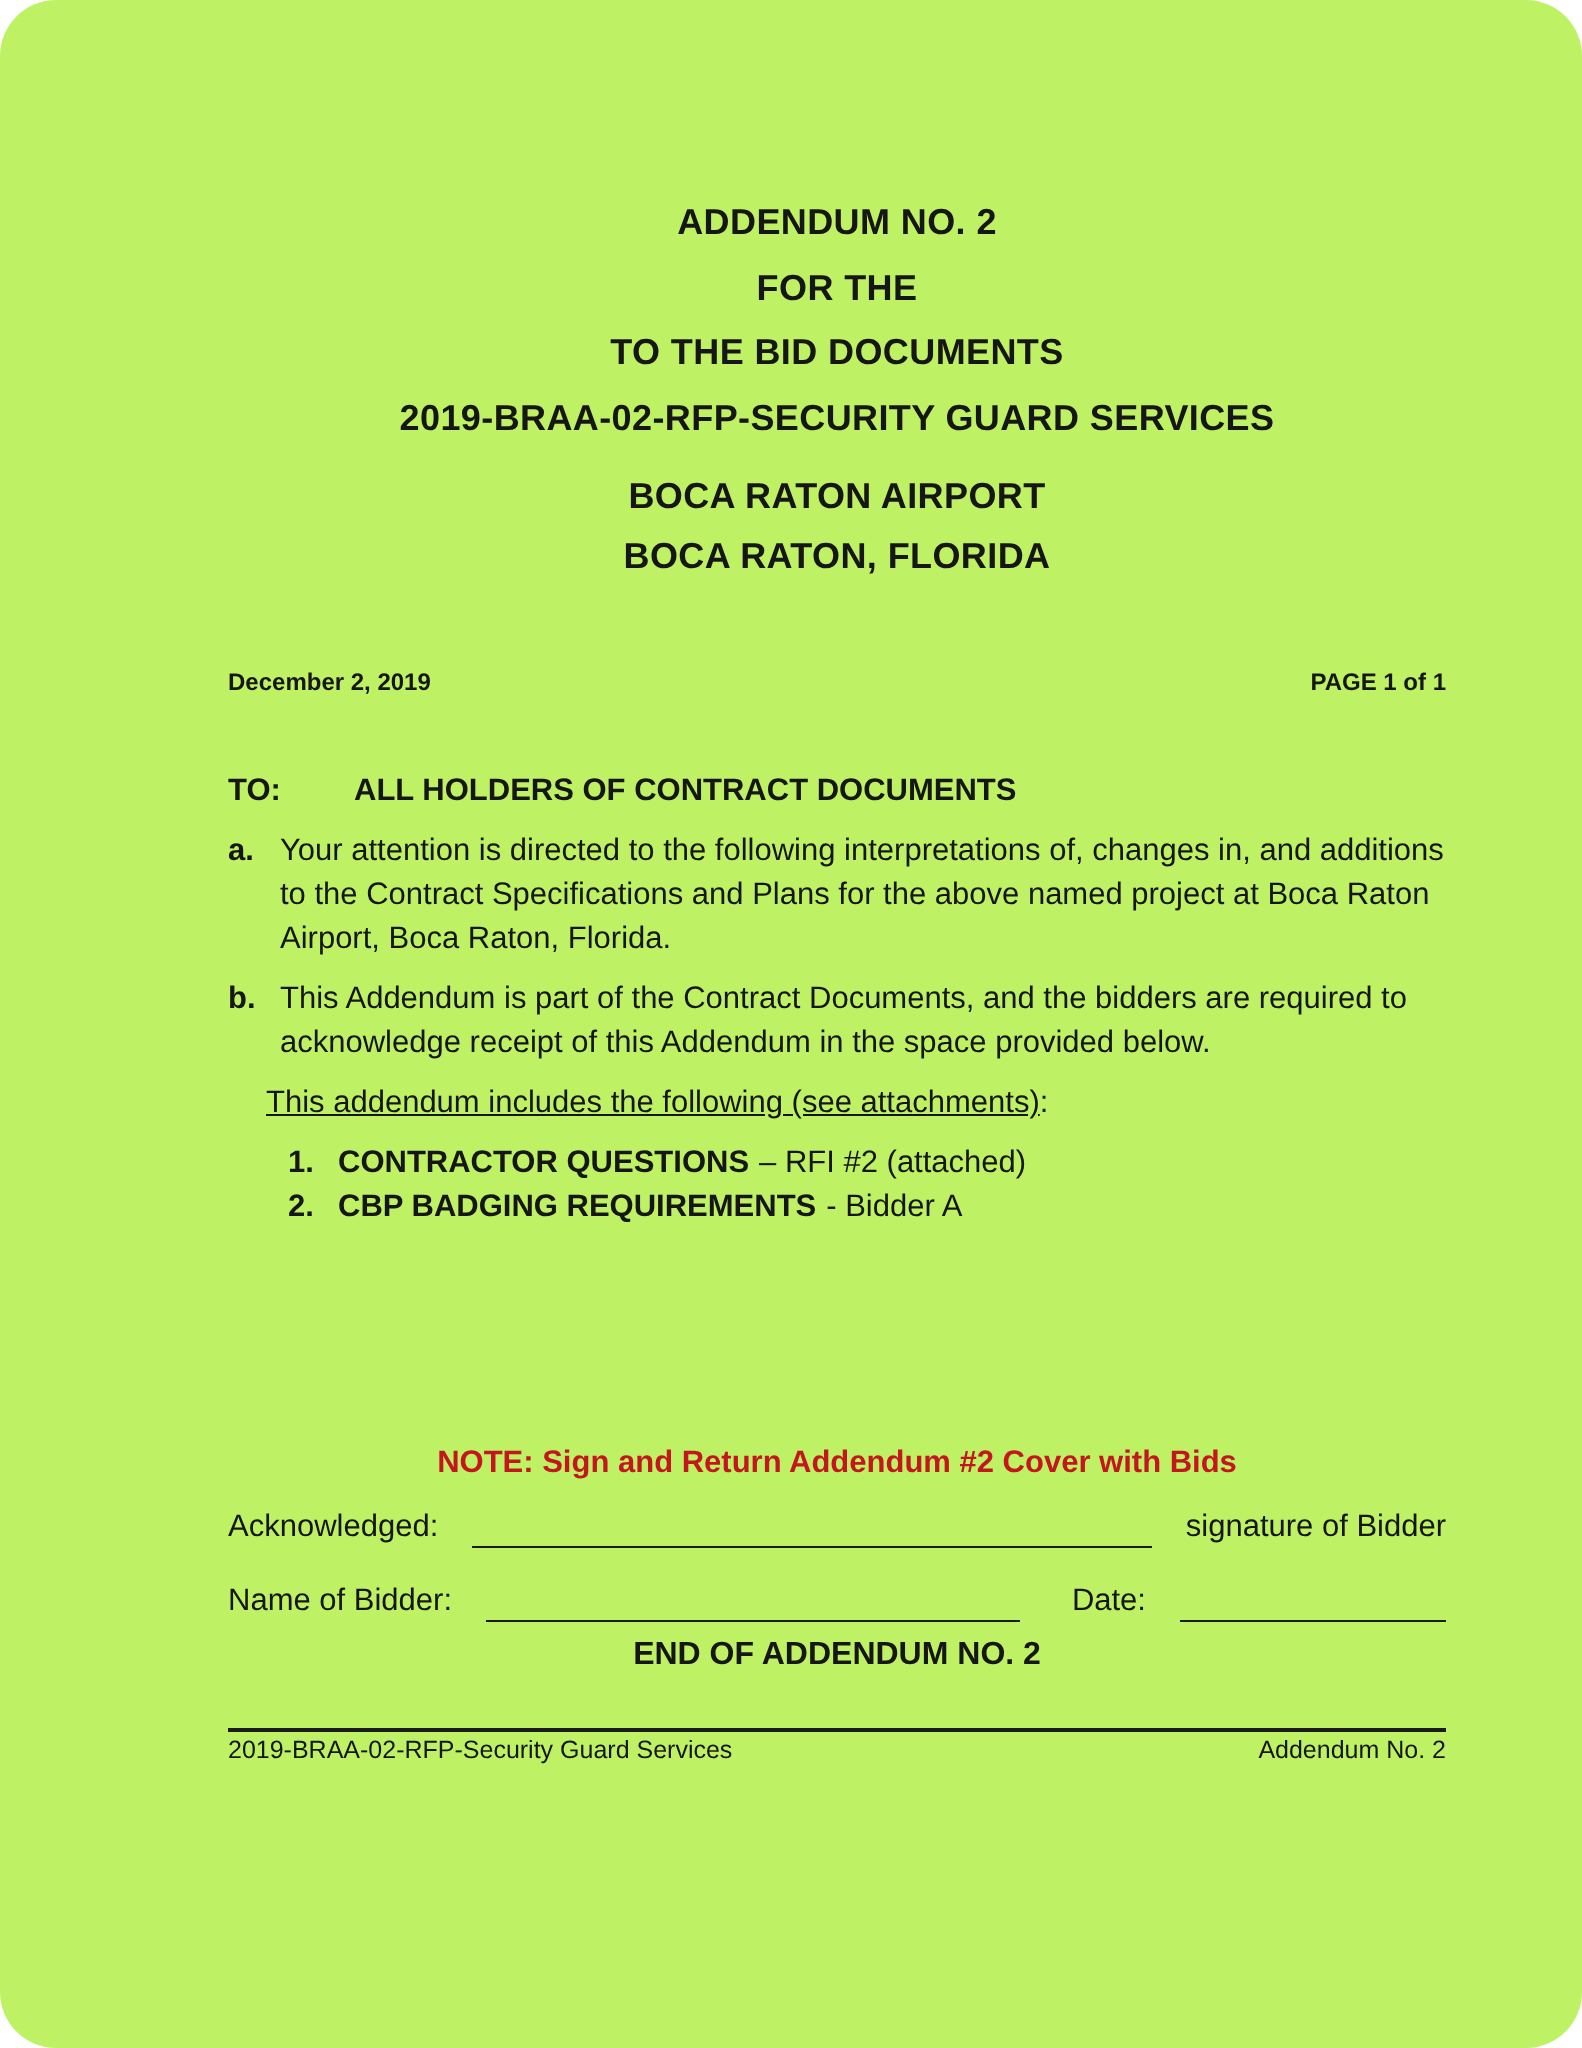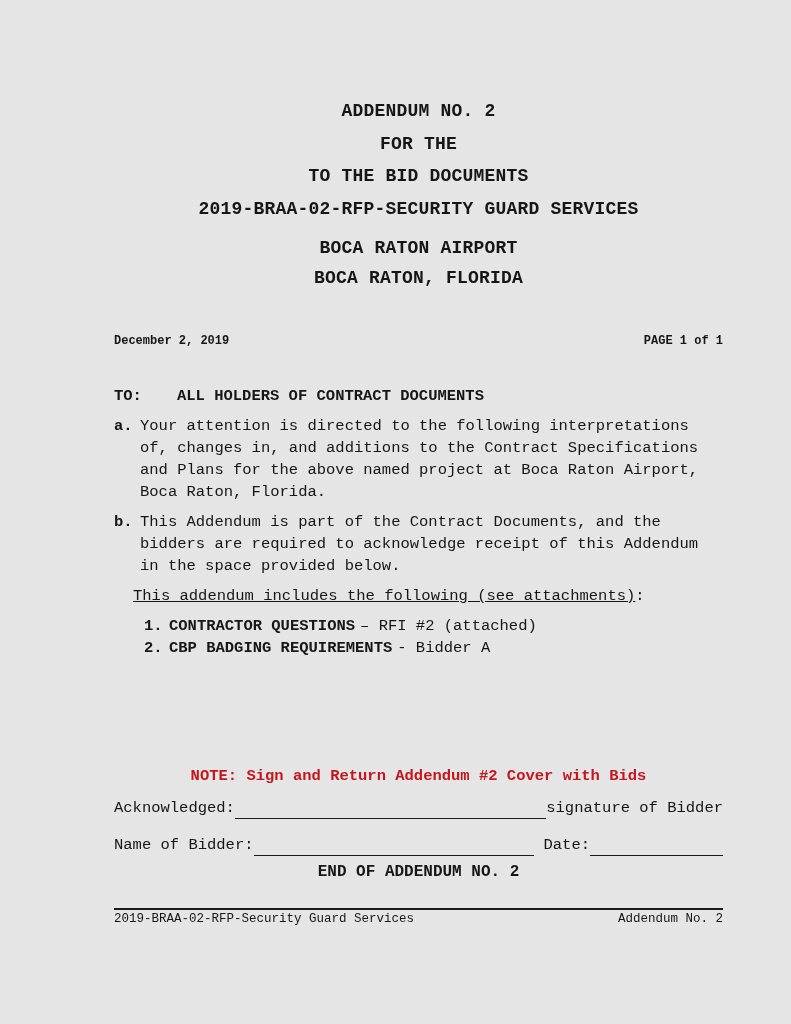--- a/index.html
+++ b/index.html
@@ -6,26 +6,27 @@
     margin: 0;
     padding: 0;
     background: #ffffff;
   }
   .page {
     position: relative;
     width: 791px;
     height: 1024px;
     box-sizing: border-box;
     padding: 95px 68px 0 114px;
-    background: #e5e5e5;
+    background: #bef264;
     color: #161616;
-    font-family: Liberation Mono, monospace;
+    font-family: Liberation Sans, sans-serif;
     font-size: 15.5px;
     line-height: 22px;
     overflow: hidden;
+    border-radius: 28px;
   }
 
   
   .title-block { text-align: center; }
   .title-line {
     font-weight: bold;
     font-size: 18px;
     line-height: 32.5px;
     letter-spacing: 0.2px;
   }
@@ -82,22 +83,23 @@
   .note-row {
     margin-top: 106px;
     text-align: center;
     font-weight: bold;
     font-size: 15.5px;
   }
 
   
   .sig-row {
     display: flex;
-    align-items: center;
+    align-items: flex-start;
     margin-top: 10px;
+    gap: 17px;
   }
   .sig-row.name-row { margin-top: 15px; }
   .blank-line {
     flex: 1;
     border-bottom: 1px solid #1b1b1b;
     height: 20px;
   }
   .blank-line.date-blank { flex: 0 0 133px; }
   .date-label { margin-left: 9px; }
 

